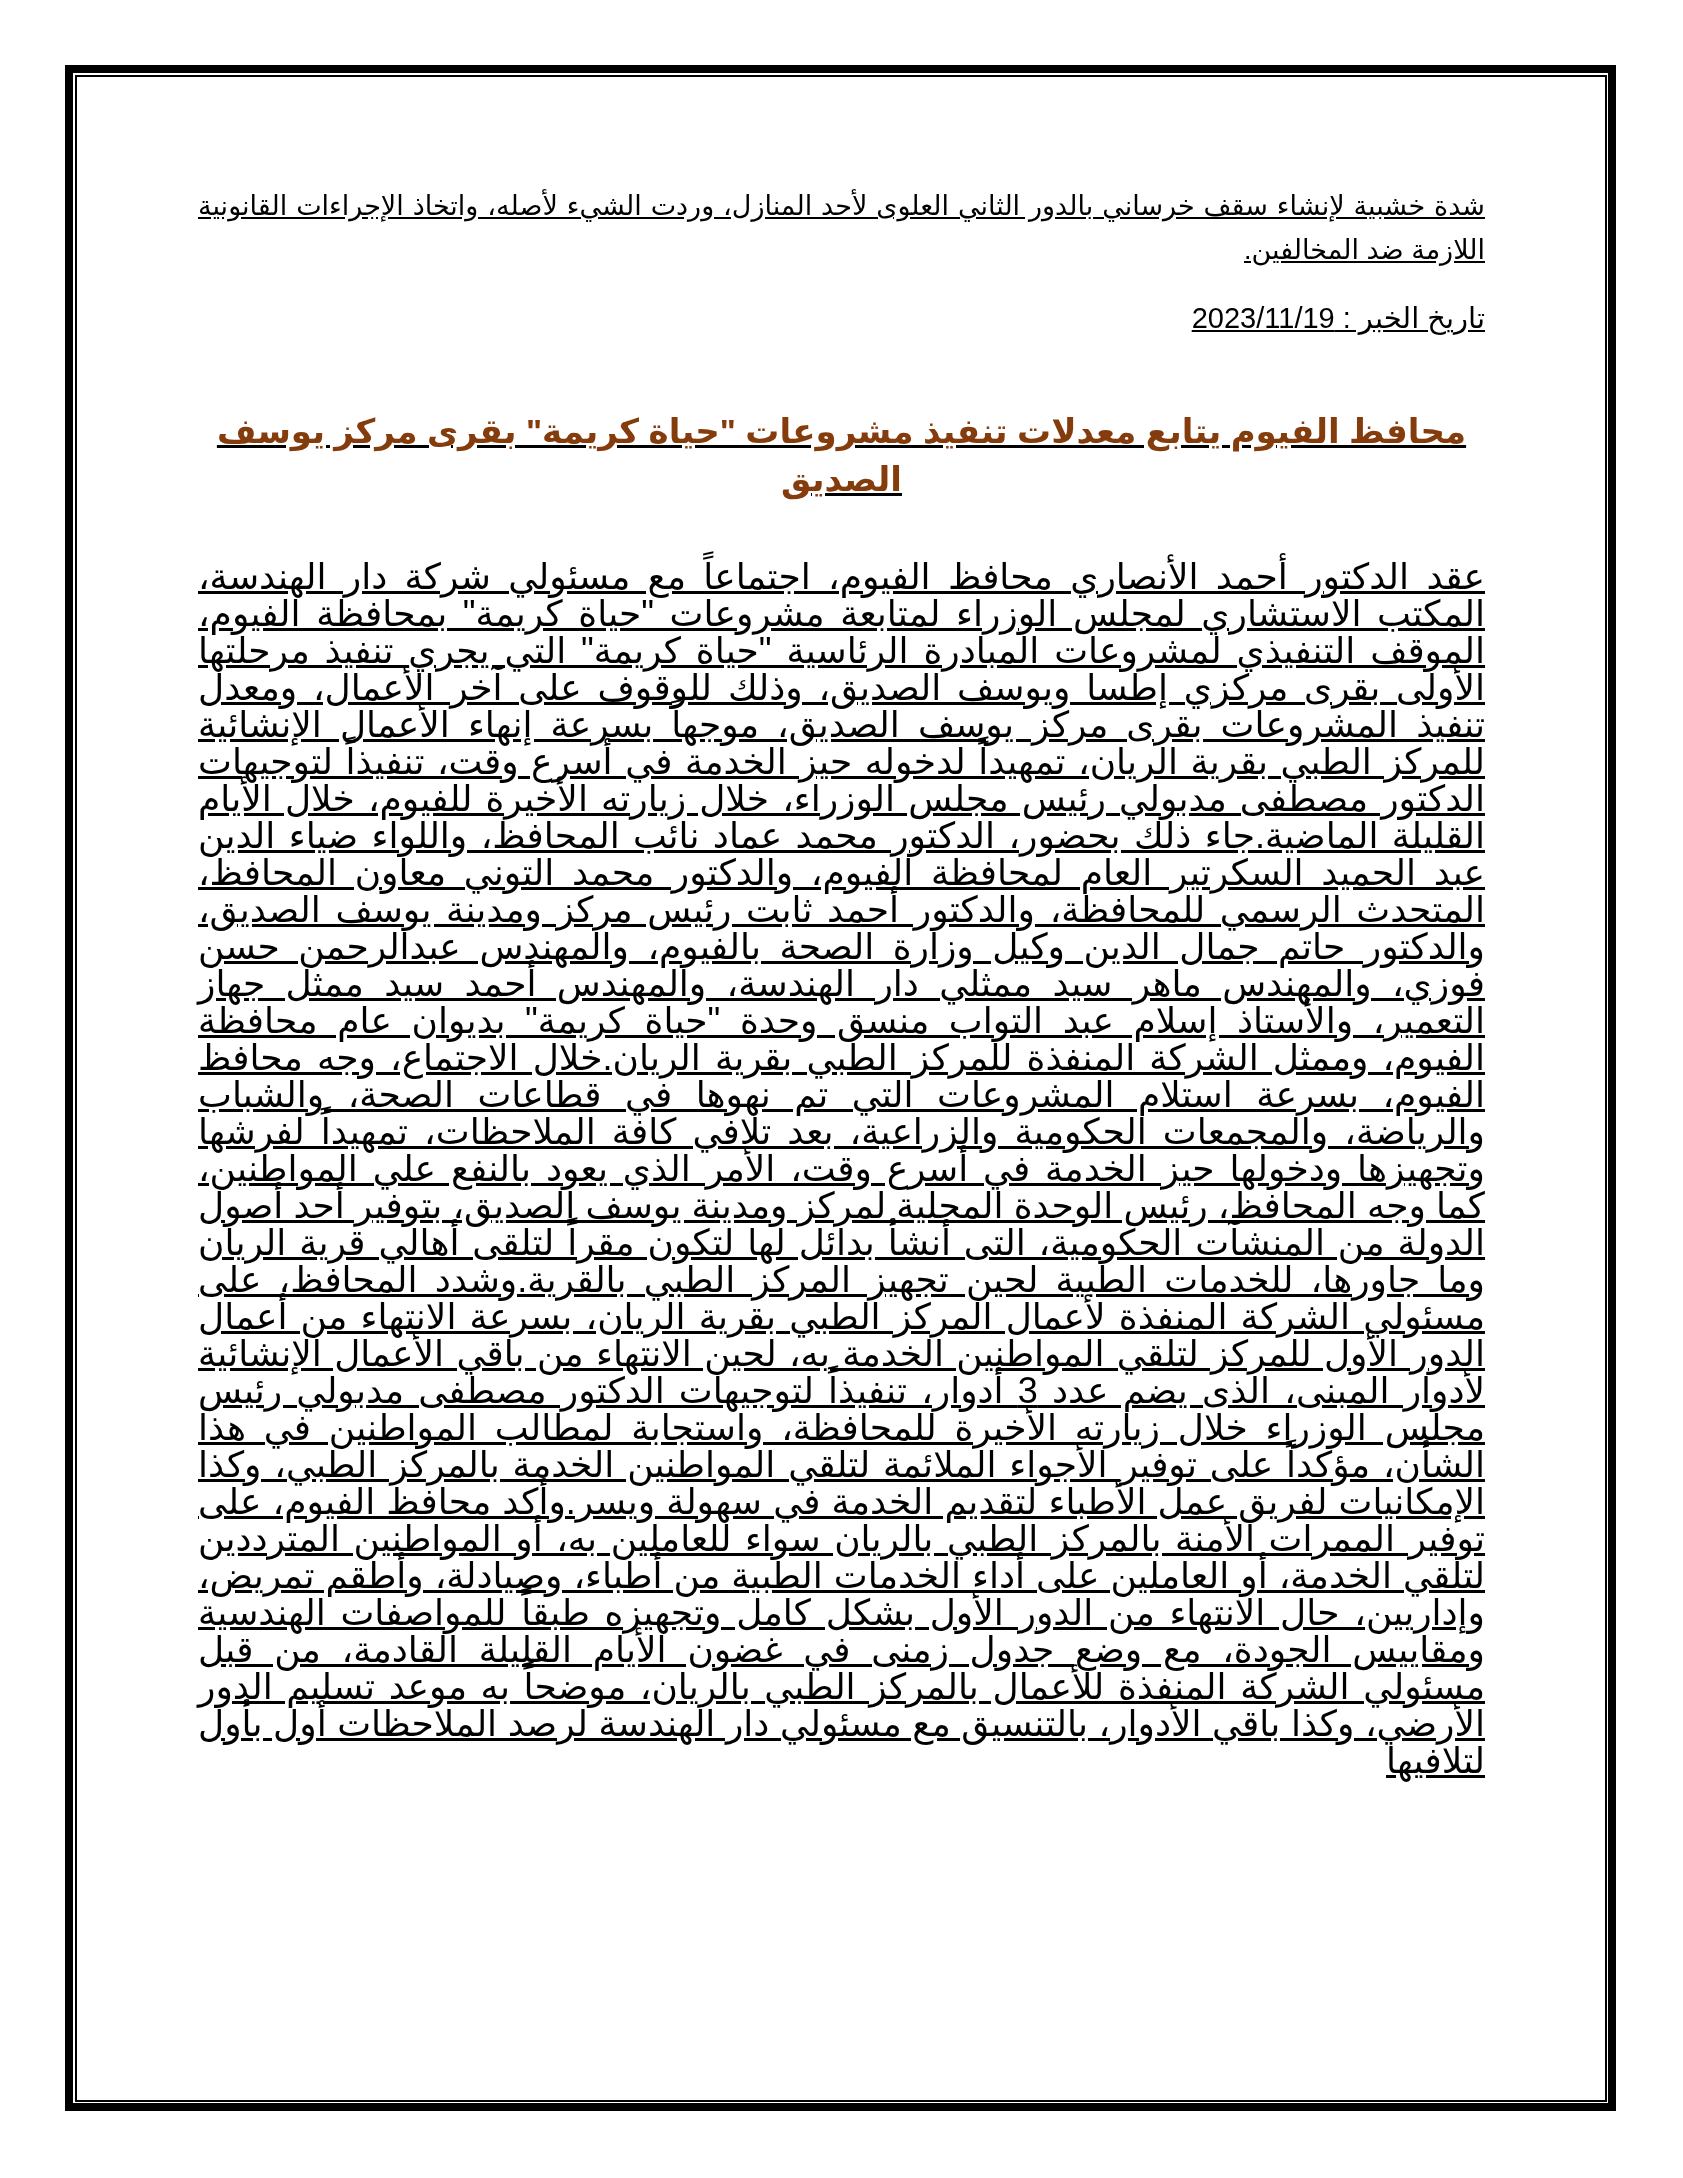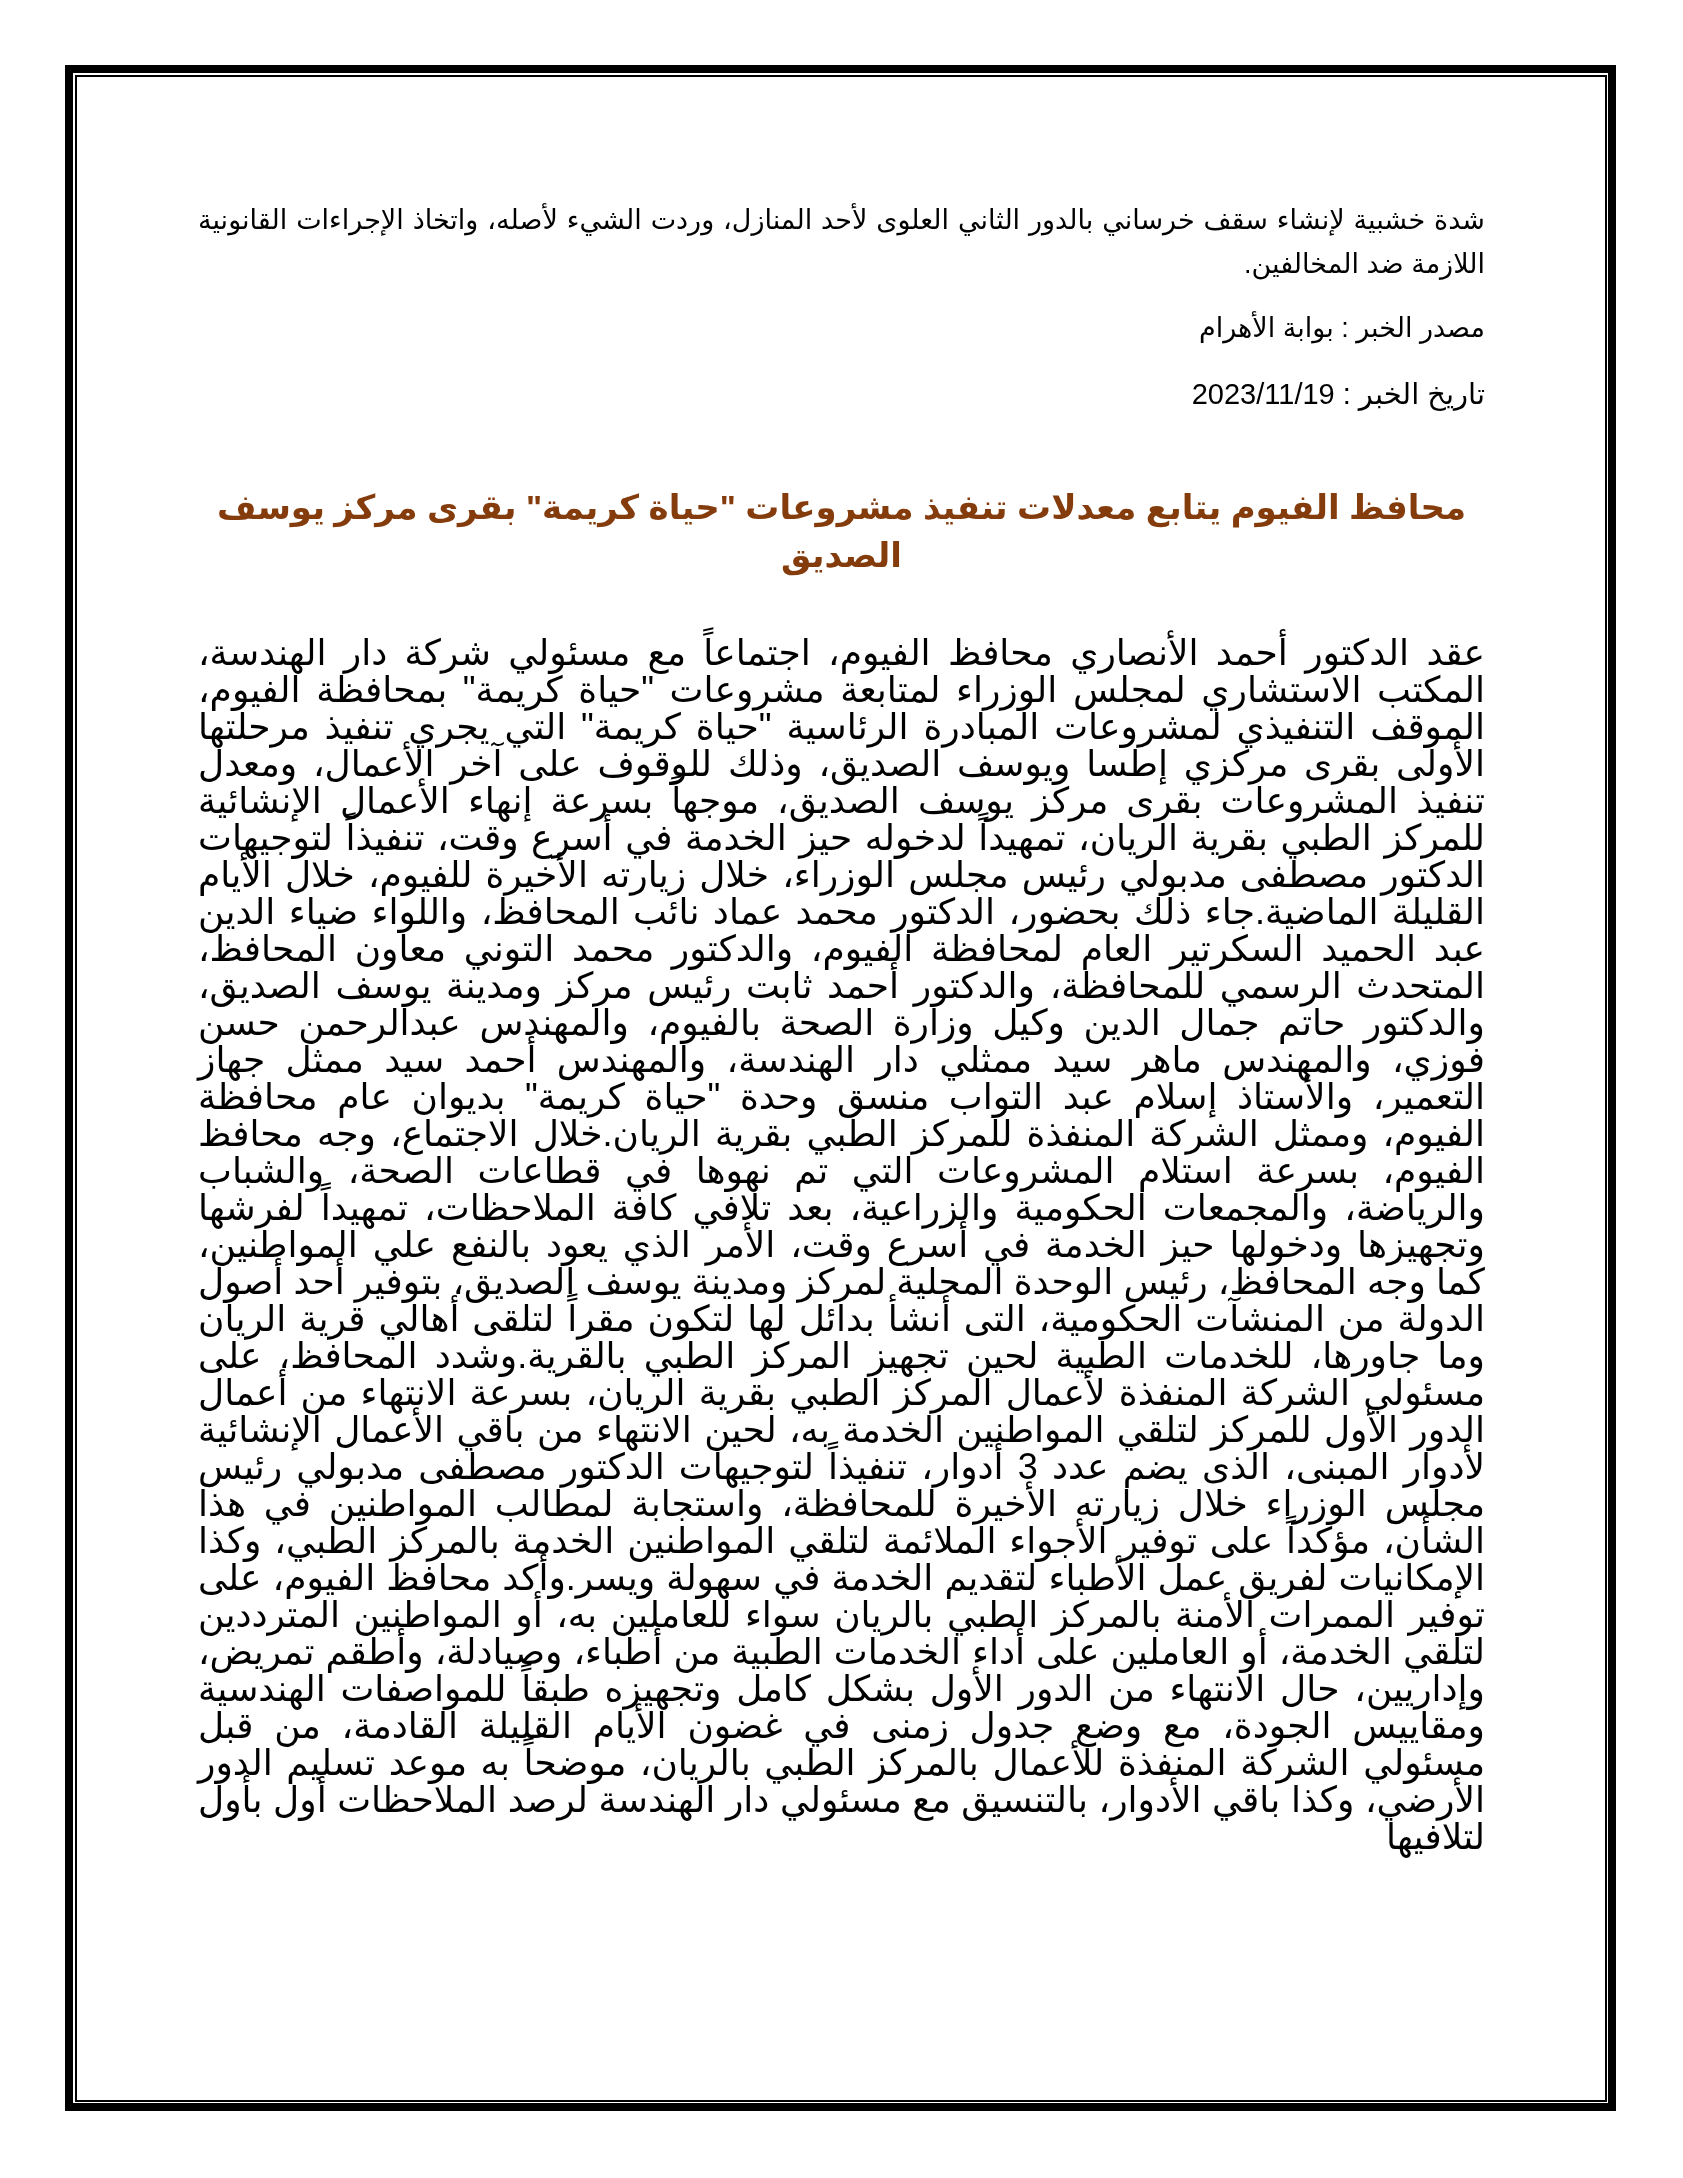--- a/index.html
+++ b/index.html
@@ -6,24 +6,25 @@
   body { width: 1683px; height: 2178px; position: relative; overflow: hidden; }
   .frame-outer {
     position: absolute; left: 65px; top: 65px; width: 1551px; height: 2046px;
     border: 8px solid #000; box-sizing: border-box;
   }
   .frame-inner {
     position: absolute; left: 75px; top: 75px; width: 1532px; height: 2027px;
     border: 2px solid #000; box-sizing: border-box;
   }
   .page {
-    position: absolute; left: 198px; top: 198px; width: 1287px;
+    position: absolute; left: 198px; top: 184px; width: 1287px;
     direction: rtl; text-align: justify;
     font-family: "Liberation Sans", "DejaVu Sans", sans-serif;
     color: #000;
+    text-decoration: underline;
   }
   .para-top {
     font-size: 27px; line-height: 44px; margin: 0; font-weight: normal;
     text-align-last: right;
   }
   .meta-line {
     font-size: 27px; line-height: 40px; margin: 22px 0 0 0; text-align: right;
   }
   .meta-line.date { margin-top: 26px; font-size: 29px; }
   .headline {
@@ -37,20 +38,19 @@
   }
 </style>
 </head>
 <body>
 
 <div class="frame-outer"></div>
 <div class="frame-inner"></div>
 
 <div class="page">
   <p class="para-top">شدة خشبية لإنشاء سقف خرساني بالدور الثاني العلوى لأحد المنازل، وردت الشيء لأصله، واتخاذ الإجراءات القانونية اللازمة ضد المخالفين.</p>
-  <p class="meta-line">مصدر الخبر : بوابة الأهرام</p>
   <p class="meta-line date">تاريخ الخبر : 2023/11/19</p>
   <div class="headline" style="color: rgb(132, 60, 12);">
     <div>محافظ الفيوم يتابع معدلات تنفيذ مشروعات "حياة كريمة" بقرى مركز يوسف الصديق</div>
   </div>
   <p class="body-text">عقد الدكتور أحمد الأنصاري محافظ الفيوم، اجتماعاً مع مسئولي شركة دار الهندسة، المكتب الاستشاري لمجلس الوزراء لمتابعة مشروعات "حياة كريمة" بمحافظة الفيوم، الموقف التنفيذي لمشروعات المبادرة الرئاسية "حياة كريمة" التي يجري تنفيذ مرحلتها الأولى بقرى مركزي إطسا ويوسف الصديق، وذلك للوقوف على آخر الأعمال، ومعدل تنفيذ المشروعات بقرى مركز يوسف الصديق، موجهاً بسرعة إنهاء الأعمال الإنشائية للمركز الطبي بقرية الريان، تمهيداً لدخوله حيز الخدمة في أسرع وقت، تنفيذاً لتوجيهات الدكتور مصطفى مدبولي رئيس مجلس الوزراء، خلال زيارته الأخيرة للفيوم، خلال الأيام القليلة الماضية.جاء ذلك بحضور، الدكتور محمد عماد نائب المحافظ، واللواء ضياء الدين عبد الحميد السكرتير العام لمحافظة الفيوم، والدكتور محمد التوني معاون المحافظ، المتحدث الرسمي للمحافظة، والدكتور أحمد ثابت رئيس مركز ومدينة يوسف الصديق، والدكتور حاتم جمال الدين وكيل وزارة الصحة بالفيوم، والمهندس عبدالرحمن حسن فوزي، والمهندس ماهر سيد ممثلي دار الهندسة، والمهندس أحمد سيد ممثل جهاز التعمير، والأستاذ إسلام عبد التواب منسق وحدة "حياة كريمة" بديوان عام محافظة الفيوم، وممثل الشركة المنفذة للمركز الطبي بقرية الريان.خلال الاجتماع، وجه محافظ الفيوم، بسرعة استلام المشروعات التي تم نهوها في قطاعات الصحة، والشباب والرياضة، والمجمعات الحكومية والزراعية، بعد تلافي كافة الملاحظات، تمهيداً لفرشها وتجهيزها ودخولها حيز الخدمة في أسرع وقت، الأمر الذي يعود بالنفع علي المواطنين، كما وجه المحافظ، رئيس الوحدة المحلية لمركز ومدينة يوسف الصديق، بتوفير أحد أصول الدولة من المنشآت الحكومية، التى أنشأ بدائل لها لتكون مقراً لتلقى أهالي قرية الريان وما جاورها، للخدمات الطبية لحين تجهيز المركز الطبي بالقرية.وشدد المحافظ، على مسئولي الشركة المنفذة لأعمال المركز الطبي بقرية الريان، بسرعة الانتهاء من أعمال الدور الأول للمركز لتلقي المواطنين الخدمة به، لحين الانتهاء من باقي الأعمال الإنشائية لأدوار المبنى، الذى يضم عدد 3 أدوار، تنفيذاً لتوجيهات الدكتور مصطفى مدبولي رئيس مجلس الوزراء خلال زيارته الأخيرة للمحافظة، واستجابة لمطالب المواطنين في هذا الشأن، مؤكداً على توفير الأجواء الملائمة لتلقي المواطنين الخدمة بالمركز الطبي، وكذا الإمكانيات لفريق عمل الأطباء لتقديم الخدمة في سهولة ويسر.وأكد محافظ الفيوم، على توفير الممرات الأمنة بالمركز الطبي بالريان سواء للعاملين به، أو المواطنين المترددين لتلقي الخدمة، أو العاملين على أداء الخدمات الطبية من أطباء، وصيادلة، وأطقم تمريض، وإداريين، حال الانتهاء من الدور الأول بشكل كامل وتجهيزه طبقاً للمواصفات الهندسية ومقاييس الجودة، مع وضع جدول زمنى في غضون الأيام القليلة القادمة، من قبل مسئولي الشركة المنفذة للأعمال بالمركز الطبي بالريان، موضحاً به موعد تسليم الدور الأرضي، وكذا باقي الأدوار، بالتنسيق مع مسئولي دار الهندسة لرصد الملاحظات أول بأول لتلافيها</p>
 </div>
 
 
 </body></html>

